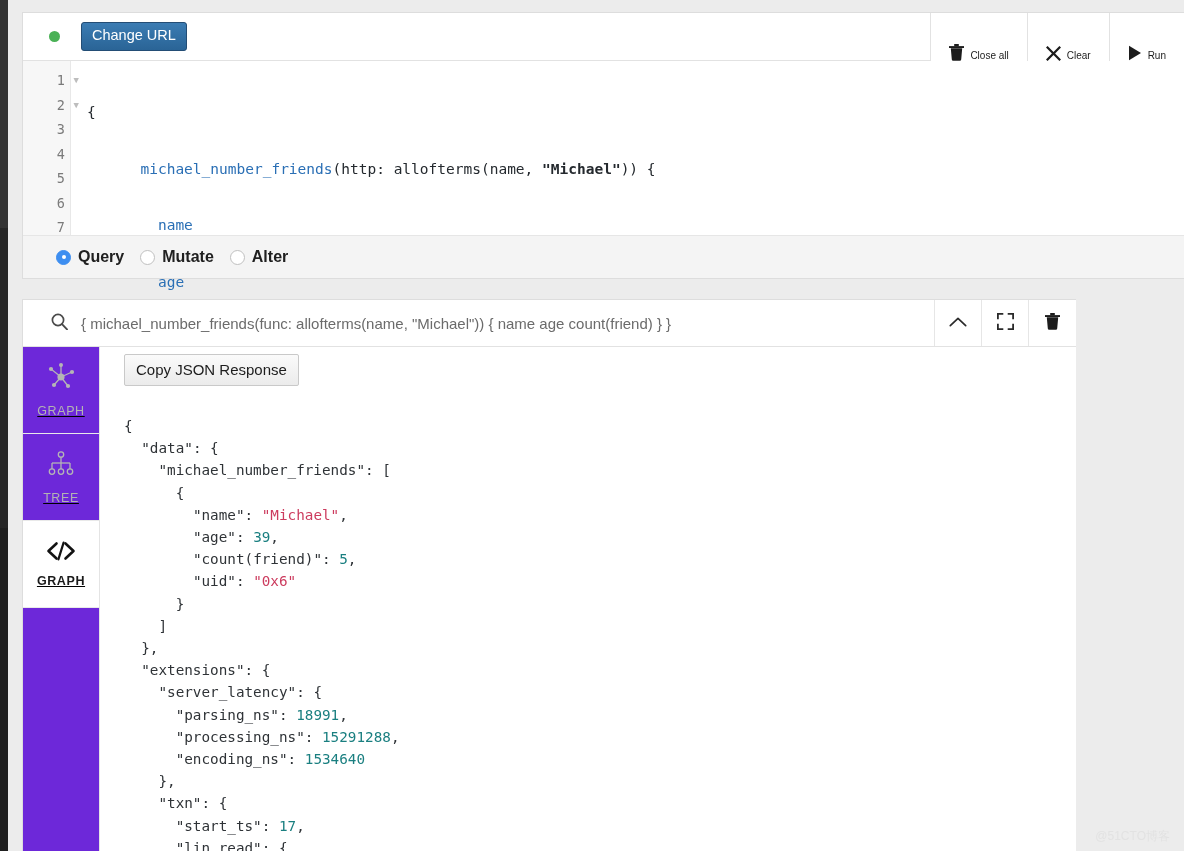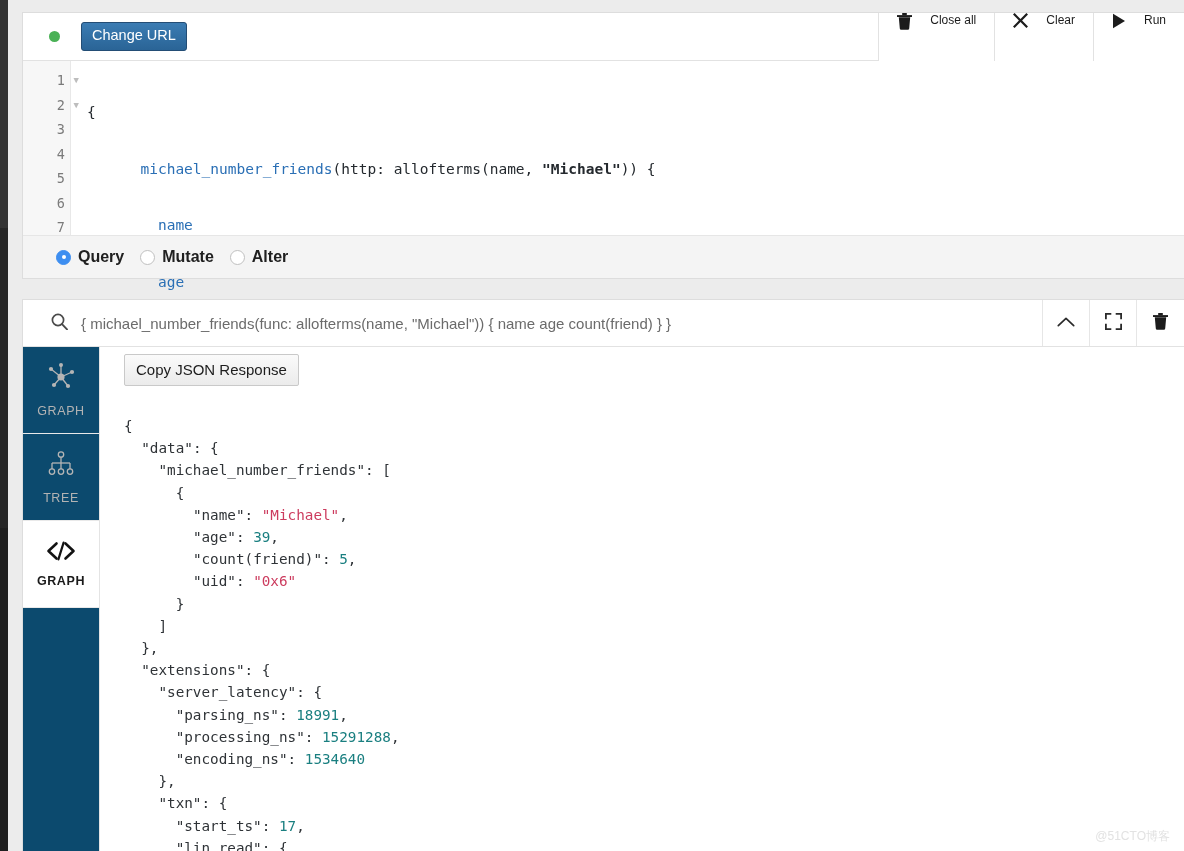--- a/index.html
+++ b/index.html
@@ -61,25 +61,25 @@
     border: 1px solid #234d75;
     border-radius: 3px;
     font-size: 14.5px;
     padding: 5px 10px 6px 10px;
     font-family: "Liberation Sans", sans-serif;
     cursor: pointer;
     line-height: 1.1;
   }
   .tb-btn {
     height: 48px;
-    display: flex; align-items: flex-start; justify-content: center;
-    gap: 18px;
+    display: flex; align-items: flex-end; justify-content: center;
+    gap: 6px;
     padding: 0 18px;
     border-left: 1px solid #e2e2e2;
-    font-size: 12px;
+    font-size: 10px;
     color: #1c1c1c;
     cursor: pointer;
     background: #fff;
     white-space: nowrap;
   }
   .tb-btn svg { display:block; }
   #run-label { }
 
   
   #editor {
@@ -147,21 +147,21 @@
     left: 4.5px; top: 4.5px; width: 4px; height: 4px;
     border-radius: 50%; background: #ffffff;
   }
   .radio-label {
     font-size: 16px; font-weight: bold; color: #202020;
   }
 
   
   #result-card {
     position: absolute; left: 14px; top: 299px;
-    width: 1162px; height: 552px;
+    width: 1054px; height: 552px;
     background: #ffffff;
     border: 1px solid #dddddd;
     border-right: none;
     border-bottom: none;
   }
   #query-bar {
     position: relative;
     height: 47px;
     display: flex; align-items: stretch;
     border-bottom: 1px solid #e2e2e2;
@@ -189,22 +189,23 @@
   .qb-icon:last-child { border-right: none; }
 
   
   #result-body {
     position: absolute; left: 0; top: 47px;
     width: 100%; height: 505px;
     display: flex;
   }
   #side-tabs {
     width: 77px; flex: 0 0 77px;
-    background: #0c4a6e;
+    background: #6d28d9;
     border-right: 1px solid #e4e4e4;
+    text-decoration: underline;
   }
   .side-tab {
     height: 87px;
     border-bottom: 1px solid #e9e9e9;
     display: flex; flex-direction: column;
     align-items: center; justify-content: center;
     gap: 9px;
     cursor: pointer;
     color: #b0b0b0;
   }

